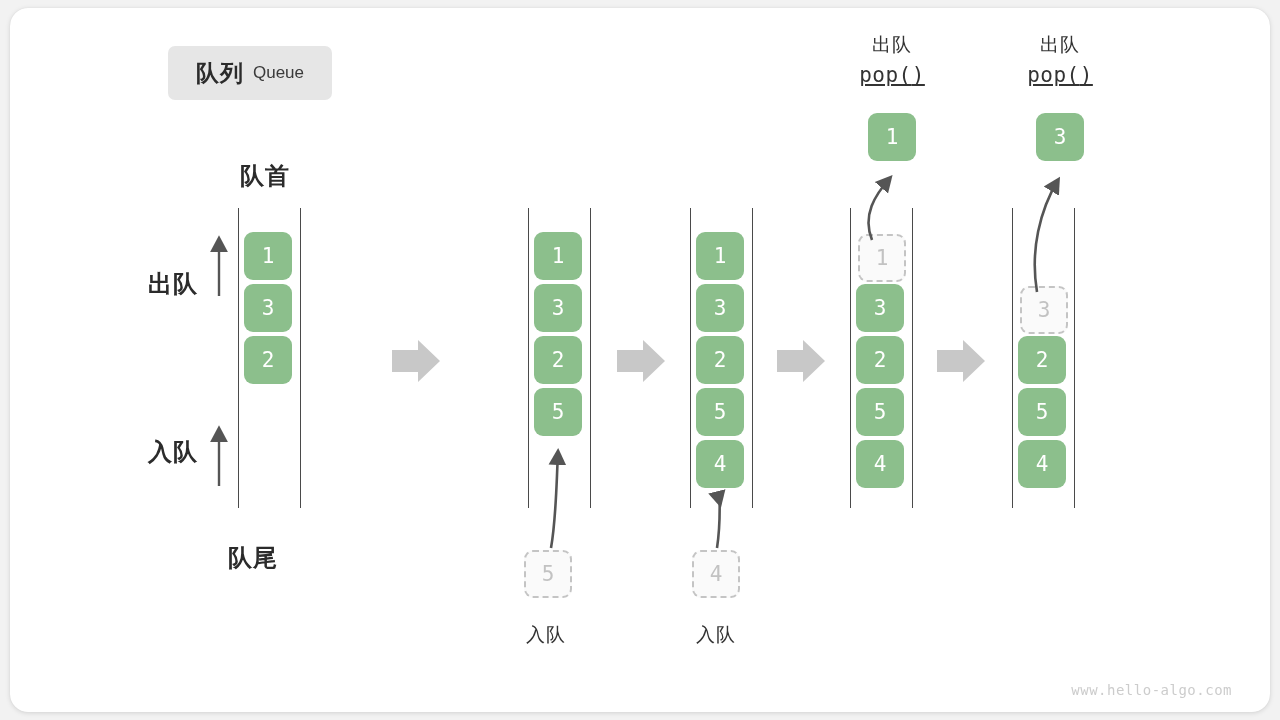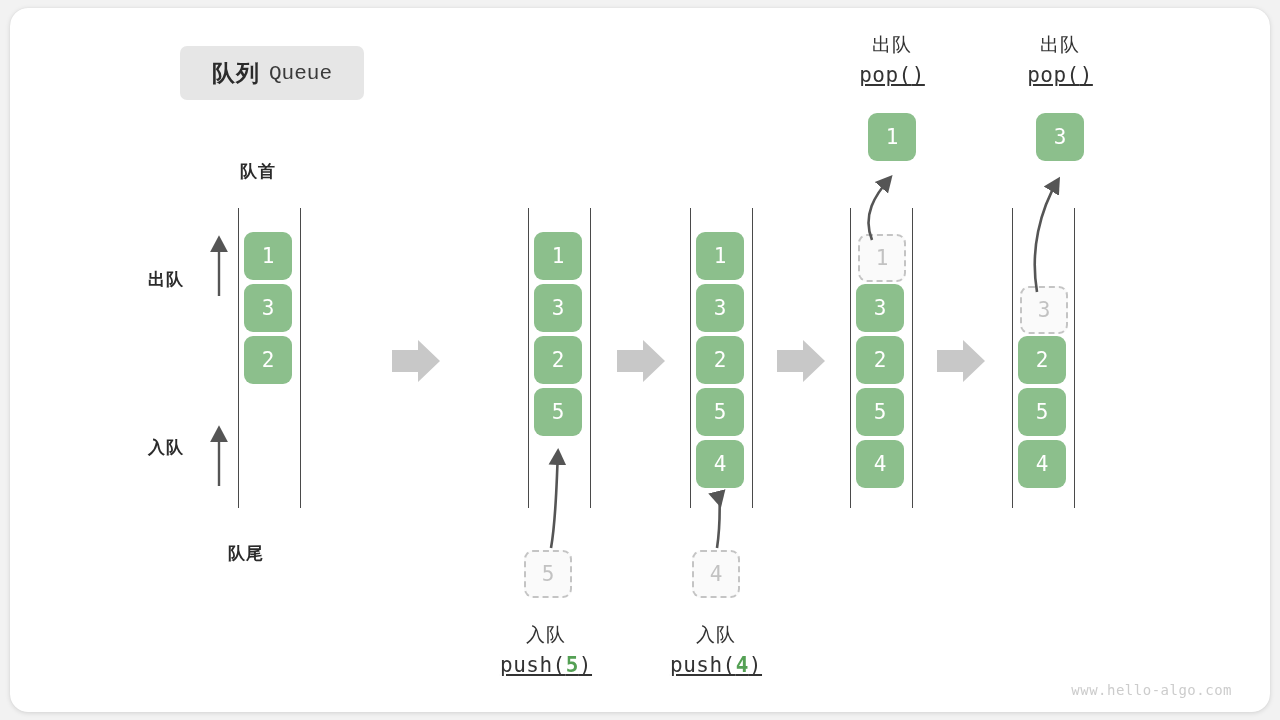--- a/index.html
+++ b/index.html
@@ -22,47 +22,47 @@
     width: 1260px;
     height: 704px;
     background: #ffffff;
     border-radius: 18px;
     box-shadow: 0 1px 5px rgba(0,0,0,0.13), 0 0 1px rgba(0,0,0,0.10);
   }
 
   
   #title-badge {
     position: absolute;
-    left: 180px;
+    left: 168px;
     top: 46px;
-    width: 184px;
+    width: 164px;
     height: 54px;
     background: #e6e6e6;
     border-radius: 7px;
     display: flex;
     align-items: center;
     justify-content: center;
     gap: 9px;
   }
   #title-badge .cn {
     font-size: 23px;
     font-weight: bold;
     color: #2b2b2b;
     letter-spacing: 1px;
   }
   #title-badge .en {
-    font-family: Liberation Mono, monospace;
-    font-size: 21px;
+    font-family: Liberation Sans, sans-serif;
+    font-size: 17px;
     color: #3a3a3a;
   }
 
   
   .cn-label {
     position: absolute;
-    font-size: 17px;
+    font-size: 24px;
     font-weight: bold;
     color: #2b2b2b;
     letter-spacing: 1px;
     white-space: nowrap;
   }
   .op-label {
     position: absolute;
     text-align: center;
     white-space: nowrap;
     line-height: 1.55;
@@ -158,34 +158,32 @@
 
   <div class="rail" style="left:528px; top:208px; height:300px;"></div>
   <div class="rail" style="left:590px; top:208px; height:300px;"></div>
   <div class="cell" style="left:534px; top:232px;">1</div>
   <div class="cell" style="left:534px; top:284px;">3</div>
   <div class="cell" style="left:534px; top:336px;">2</div>
   <div class="cell" style="left:534px; top:388px;">5</div>
   <div class="cell ghost" style="left:524px; top:550px;">5</div>
   <div class="op-label" style="left:456px; top:620px; width:180px;">
     <span class="cn">入队</span>
-    <span class="code"><span>push(</span><span class="num">5</span><span>)</span></span>
   </div>
 
   <div class="rail" style="left:690px; top:208px; height:300px;"></div>
   <div class="rail" style="left:752px; top:208px; height:300px;"></div>
   <div class="cell" style="left:696px; top:232px;">1</div>
   <div class="cell" style="left:696px; top:284px;">3</div>
   <div class="cell" style="left:696px; top:336px;">2</div>
   <div class="cell" style="left:696px; top:388px;">5</div>
   <div class="cell" style="left:696px; top:440px;">4</div>
   <div class="cell ghost" style="left:692px; top:550px;">4</div>
   <div class="op-label" style="left:626px; top:620px; width:180px;">
     <span class="cn">入队</span>
-    <span class="code"><span>push(</span><span class="num">4</span><span>)</span></span>
   </div>
 
   <div class="rail" style="left:850px; top:208px; height:300px;"></div>
   <div class="rail" style="left:912px; top:208px; height:300px;"></div>
   <div class="cell ghost" style="left:858px; top:234px;">1</div>
   <div class="cell" style="left:856px; top:284px;">3</div>
   <div class="cell" style="left:856px; top:336px;">2</div>
   <div class="cell" style="left:856px; top:388px;">5</div>
   <div class="cell" style="left:856px; top:440px;">4</div>
   <div class="cell" style="left:868px; top:113px;">1</div>

